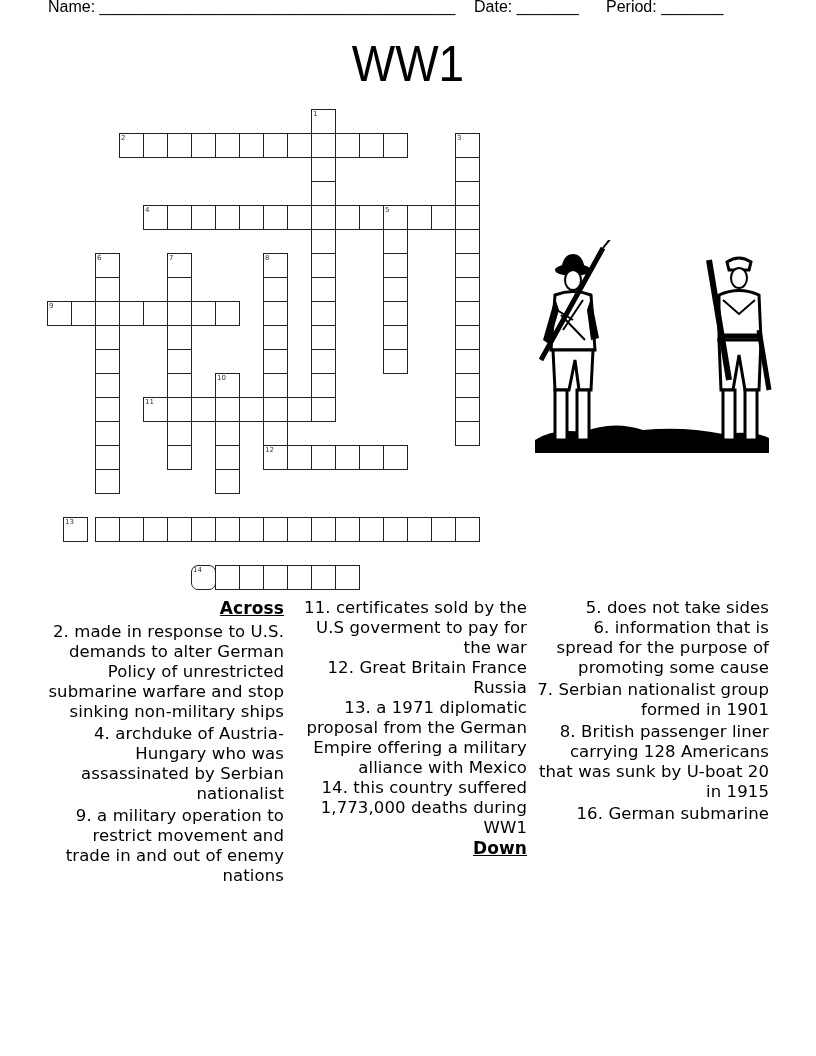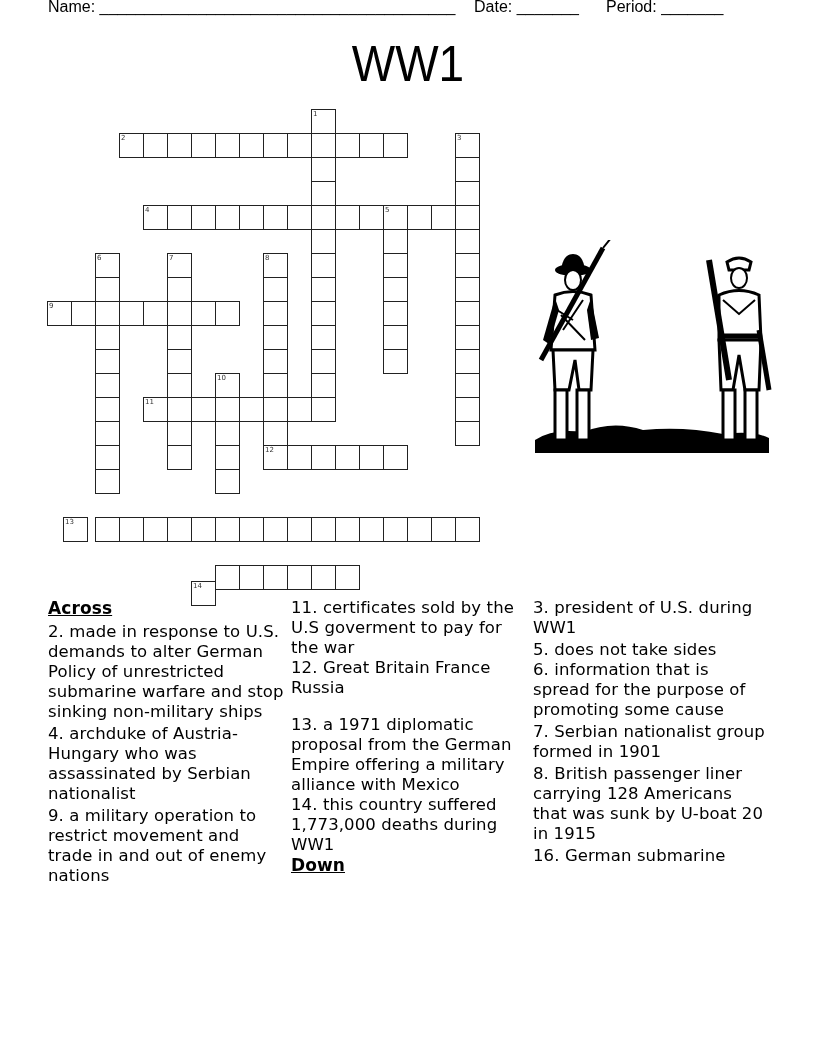--- a/index.html
+++ b/index.html
@@ -4,21 +4,21 @@
 <style>
   html, body { margin: 0; padding: 0; background: #ffffff; }
   body { width: 816px; height: 1056px; position: relative; overflow: hidden; font-family: "DejaVu Sans", sans-serif; color: #000; }
   .header { position: absolute; top: -2px; left: 0; width: 816px; height: 22px; font-family: "Liberation Sans", sans-serif; font-size: 16px; }
   .header span { position: absolute; white-space: nowrap; }
   .title { position: absolute; top: 32px; left: 0; width: 816px; text-align: center; font-family: "Liberation Sans", sans-serif; font-size: 50px; line-height: 64px; transform: scaleX(0.92); }
   #grid { position: absolute; left: 48px; top: 110px; width: 432px; height: 480px; }
   .cell { position: absolute; width: 24px; height: 24px; box-sizing: border-box; border: 1px solid #222; background: #fff; margin-left: -1px; margin-top: -1px; width: 25px; height: 25px; }
   .cell .num { position: absolute; top: 0px; left: 1px; font-family: "DejaVu Sans", sans-serif; font-size: 7px; line-height: 8px; color: #333; }
   .figure { position: absolute; left: 533px; top: 240px; width: 240px; height: 220px; }
-  .clues { position: absolute; top: 598px; font-size: 16.5px; line-height: 20px; letter-spacing: 0.1px; }
+  .clues { position: absolute; top: 598px; font-size: 16.5px; line-height: 20px; letter-spacing: 0.1px; text-align: right; }
   .clues .heading { font-weight: bold; text-decoration: underline; font-size: 17px; margin-bottom: 4px; display: block; }
   .clue { margin-bottom: 2px; }
   .clue b { font-weight: normal; }
   #col1 { left: 48px; width: 236px; }
   #col2 { left: 291px; width: 236px; }
   #col3 { left: 533px; width: 236px; }
 </style>
 </head>
 <body>
 
@@ -170,21 +170,21 @@
     <div class="cell" style="left: 192px; top: 408px;"></div>
     <div class="cell" style="left: 216px; top: 408px;"></div>
     <div class="cell" style="left: 240px; top: 408px;"></div>
     <div class="cell" style="left: 264px; top: 408px;"></div>
     <div class="cell" style="left: 288px; top: 408px;"></div>
     <div class="cell" style="left: 312px; top: 408px;"></div>
     <div class="cell" style="left: 336px; top: 408px;"></div>
     <div class="cell" style="left: 360px; top: 408px;"></div>
     <div class="cell" style="left: 384px; top: 408px;"></div>
     <div class="cell" style="left: 408px; top: 408px;"></div>
-    <div class="cell" style="left: 144px; top: 472px;">
+    <div class="cell" style="left: 144px; top: 456px; border-radius: 7px;">
       <span class="num">14</span>
     </div>
     <div class="cell" style="left: 168px; top: 456px;"></div>
     <div class="cell" style="left: 192px; top: 456px;"></div>
     <div class="cell" style="left: 216px; top: 456px;"></div>
     <div class="cell" style="left: 240px; top: 456px;"></div>
     <div class="cell" style="left: 264px; top: 456px;"></div>
     <div class="cell" style="left: 288px; top: 456px;"></div>
   </div>
 
@@ -222,26 +222,25 @@
 
 <div class="clues" id="col1">
   <span class="heading">Across</span>
   <div class="clue"><b>2.</b><span> made in response to U.S. demands to alter German Policy of unrestricted submarine warfare and stop sinking non-military ships</span></div>
   <div class="clue"><b>4.</b><span> archduke of Austria-Hungary who was assassinated by Serbian nationalist</span></div>
   <div class="clue"><b>9.</b><span> a military operation to restrict movement and trade in and out of enemy nations</span></div>
 </div>
 
 <div class="clues" id="col2">
   <div class="clue" style="margin-bottom:0"><b>11.</b><span> certificates sold by the U.S goverment to pay for the war</span></div>
-  <div class="clue" style="margin-bottom:17px"><b>12.</b><span> Great Britain France Russia</span></div>
+  <div class="clue" style="margin-bottom:0"><b>12.</b><span> Great Britain France Russia</span></div>
   <div class="clue" style="margin-bottom:0"><b>13.</b><span> a 1971 diplomatic proposal from the German Empire offering a military alliance with Mexico</span></div>
   <div class="clue" style="margin-bottom:0"><b>14.</b><span> this country suffered 1,773,000 deaths during WW1</span></div>
   <span class="heading">Down</span>
 </div>
 
 <div class="clues" id="col3">
-  <div class="clue"><b>3.</b><span> president of U.S. during WW1</span></div>
   <div class="clue" style="margin-bottom:0"><b>5.</b><span> does not take sides</span></div>
   <div class="clue"><b>6.</b><span> information that is spread for the purpose of promoting some cause</span></div>
   <div class="clue"><b>7.</b><span> Serbian nationalist group formed in 1901</span></div>
   <div class="clue"><b>8.</b><span> British passenger liner carrying 128 Americans that was sunk by U-boat 20 in 1915</span></div>
   <div class="clue"><b>16.</b><span> German submarine</span></div>
 </div>
 
 </body></html>

